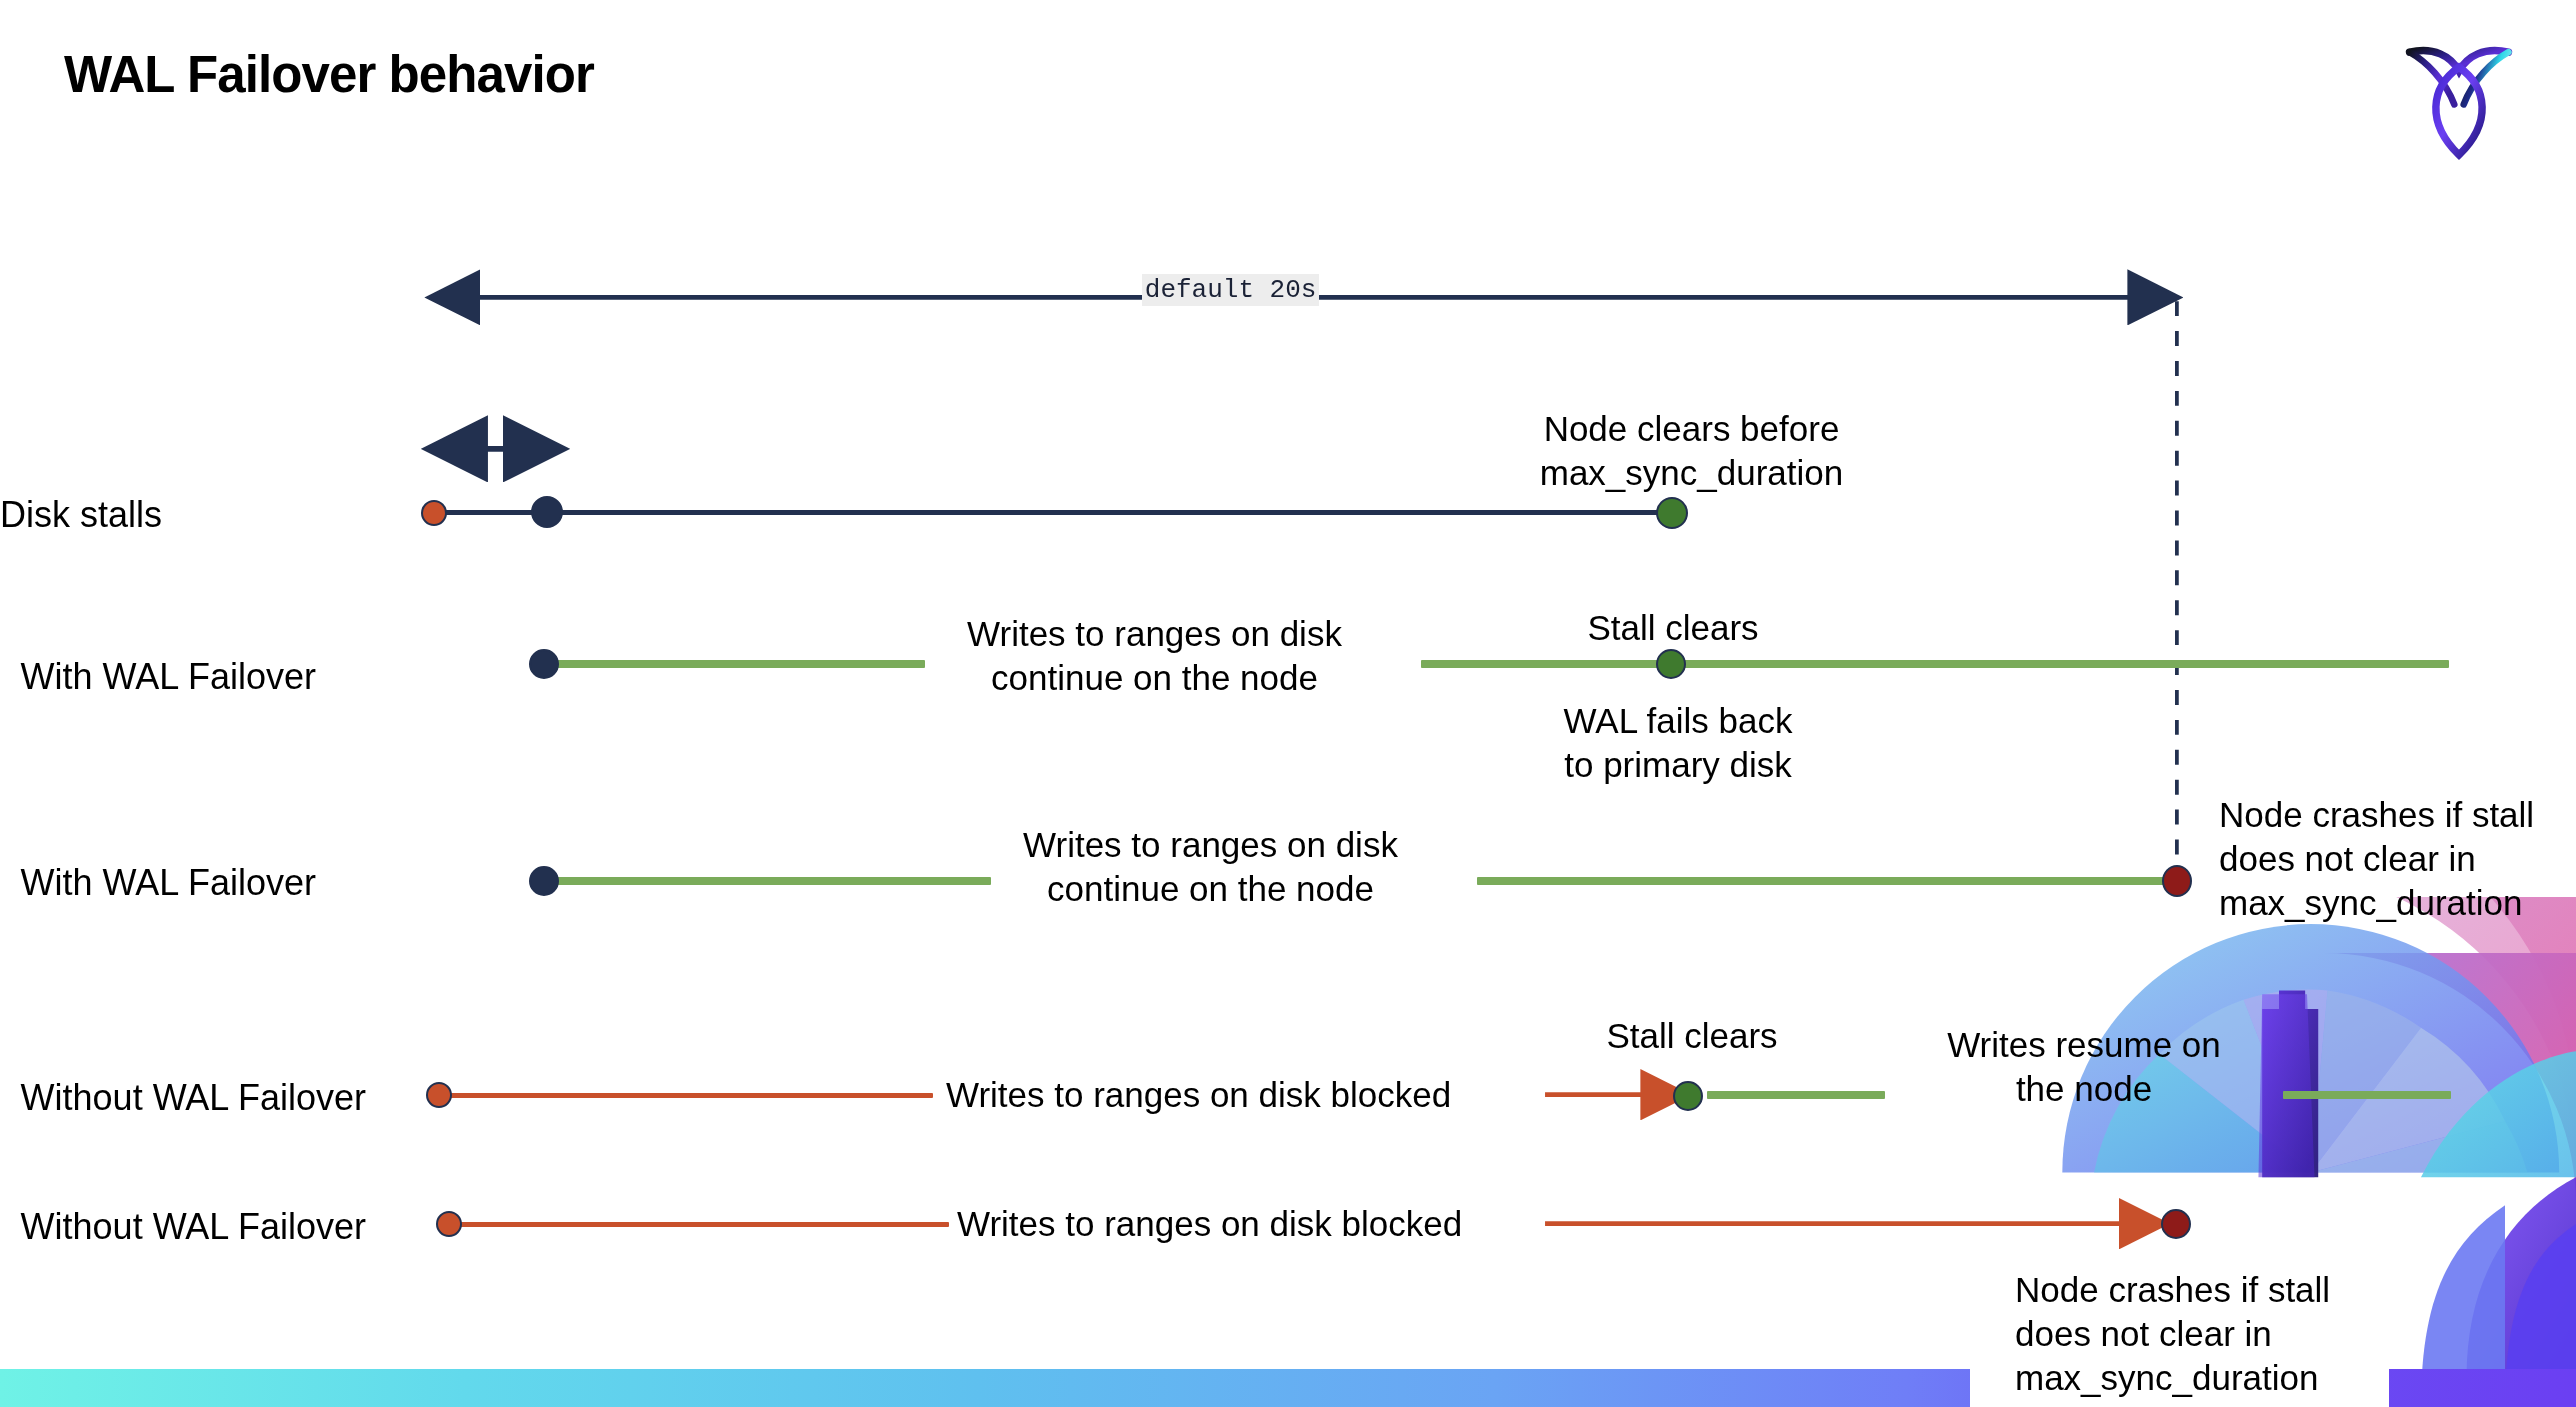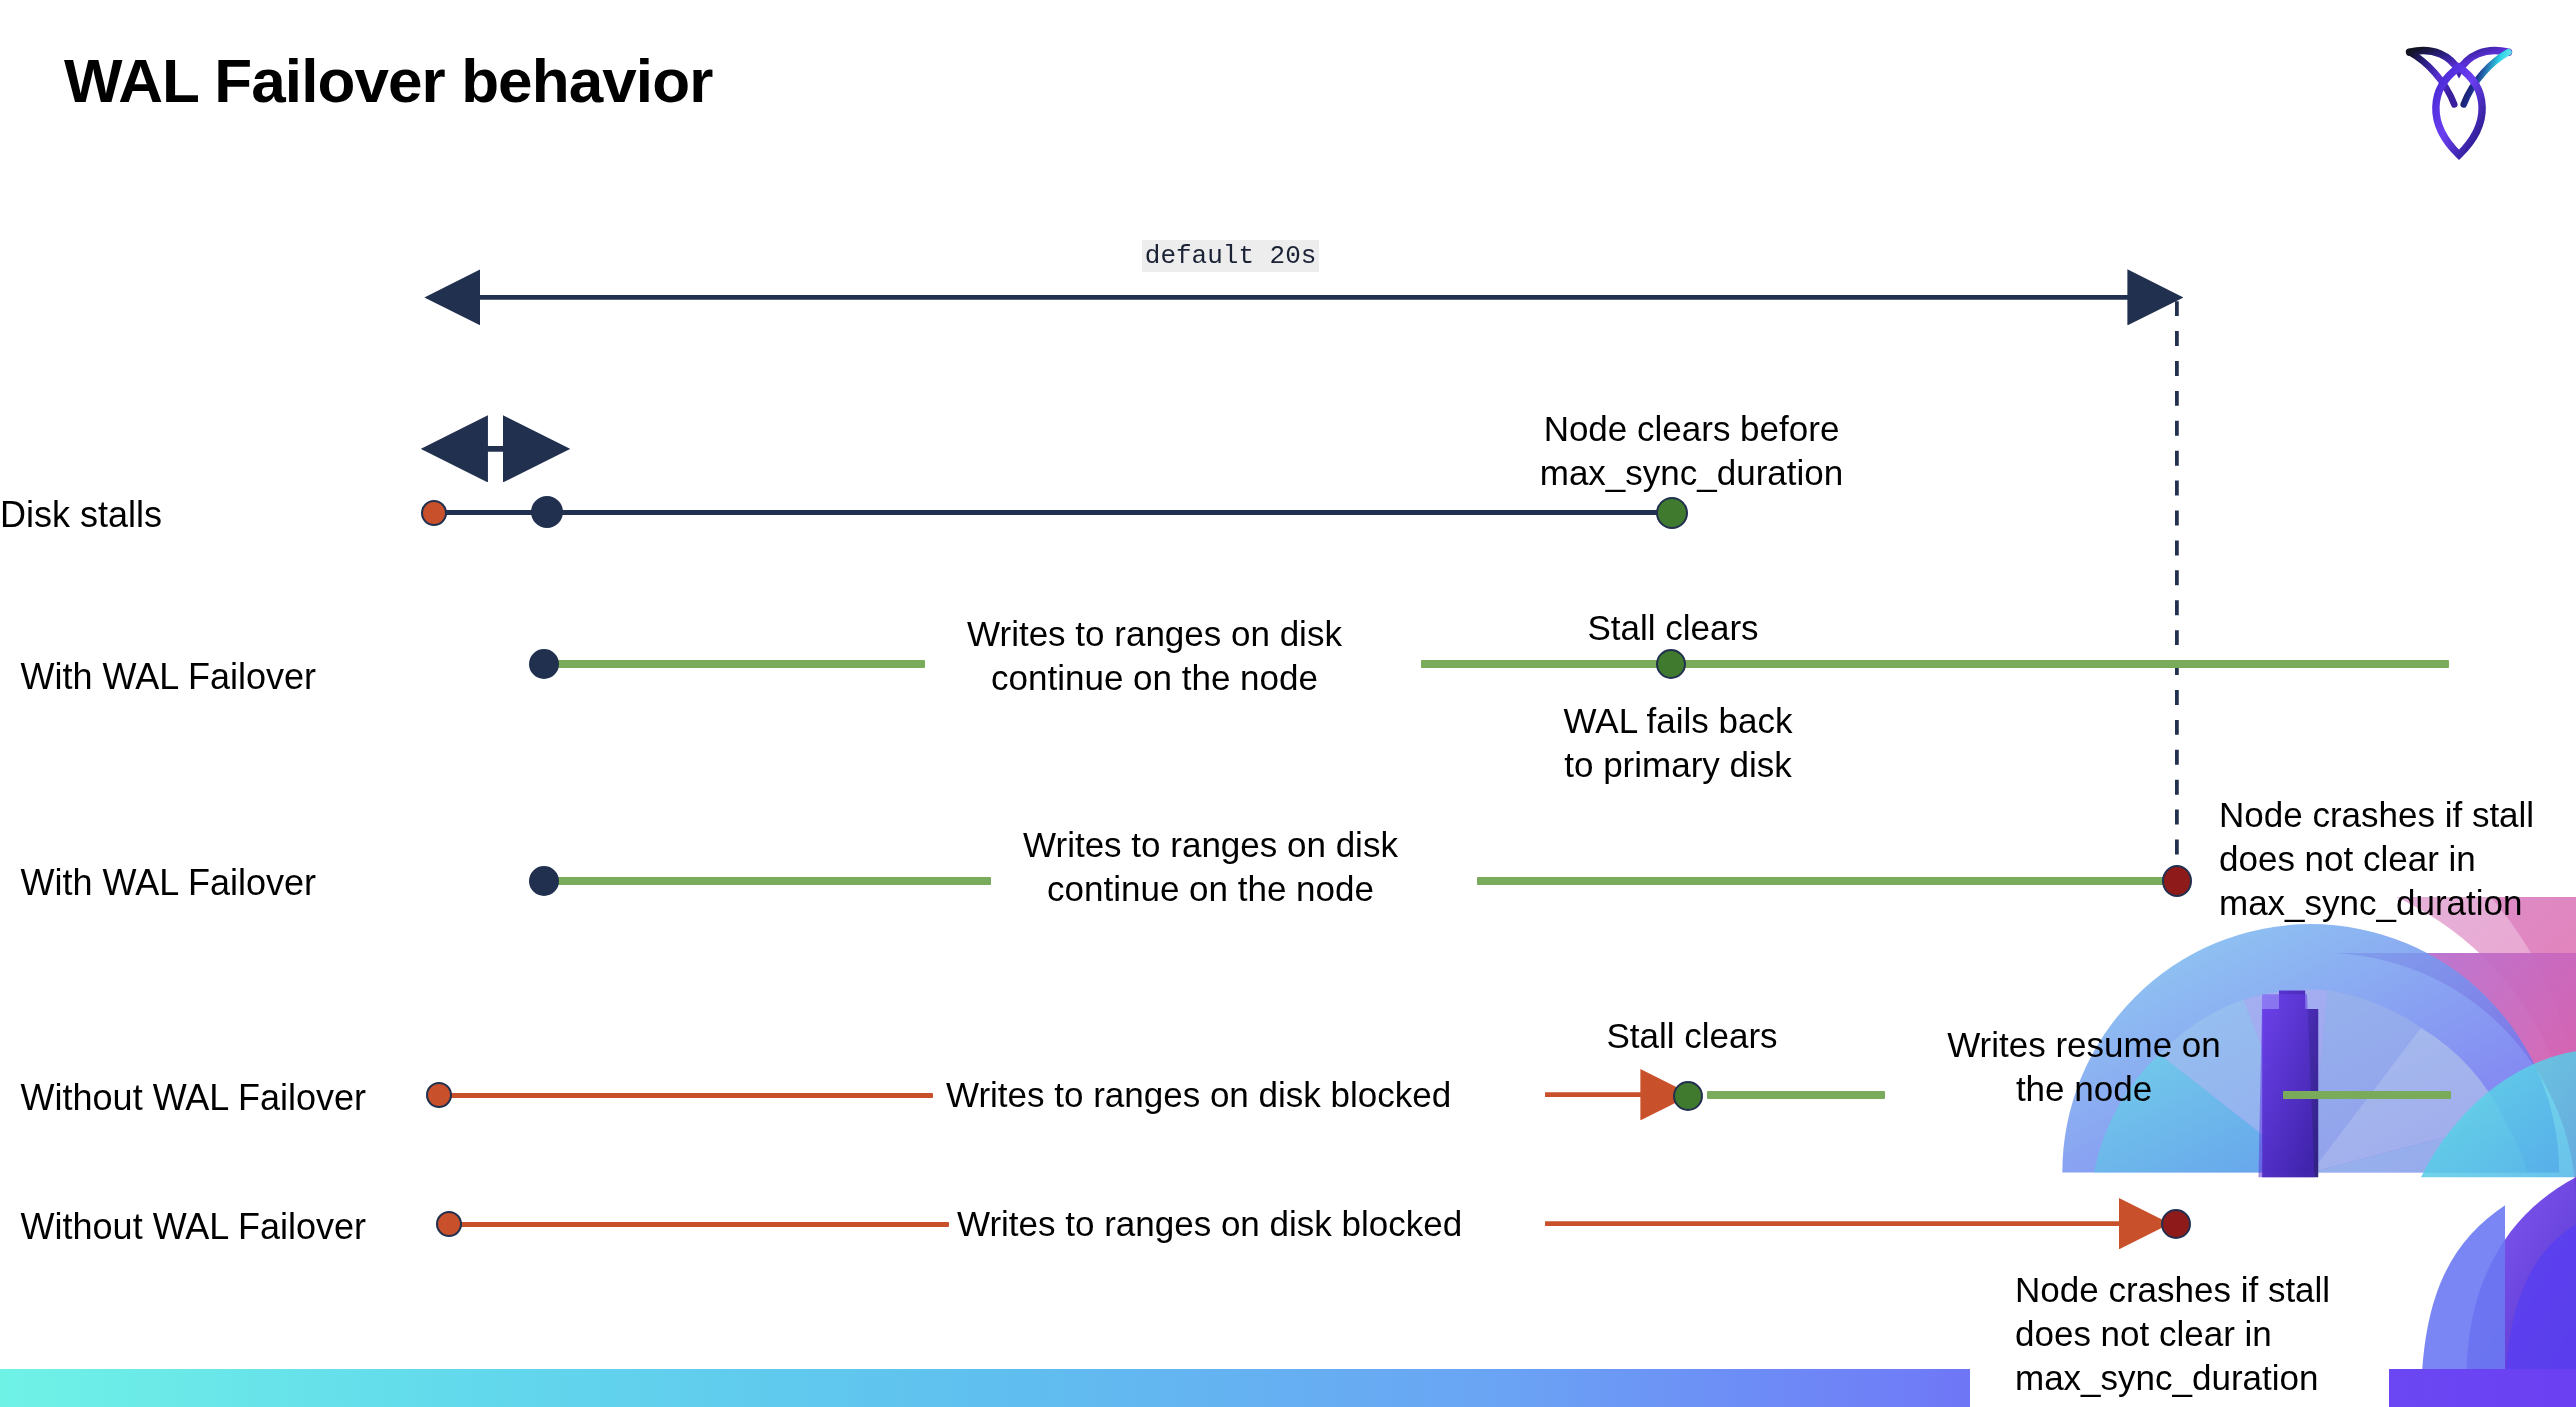--- a/index.html
+++ b/index.html
@@ -12,21 +12,21 @@
     overflow: hidden;
     font-family: "Liberation Sans", sans-serif;
     color: #000;
   }
   .stage { position: absolute; inset: 0; }
 
   
   #slide-title {
     position: absolute;
     left: 64px; top: 45px;
-    font-size: 62px;
+    font-size: 51px;
     font-weight: 700;
     letter-spacing: -0.9px;
     color: #000;
     white-space: nowrap;
   }
 
   
   #brand-logo {
     position: absolute;
     left: 2389px; top: 26px;
@@ -254,21 +254,21 @@
 
     <line x1="462" y1="480" x2="598" y2="480" stroke="#22304f" stroke-width="6" marker-start="url(#arrNavyL)" marker-end="url(#arrNavyR)"></line>
 
     <line x1="2329" y1="322" x2="2329" y2="930" stroke="#22304f" stroke-width="4" stroke-dasharray="16 16"></line>
 
     <line x1="1653" y1="1171" x2="1800" y2="1171" stroke="#c8502b" stroke-width="5" marker-end="url(#arrRedR)"></line>
 
     <line x1="1653" y1="1309" x2="2312" y2="1309" stroke="#c8502b" stroke-width="5" marker-end="url(#arrRedR)"></line>
   </svg>
 
-  <div class="mono-note" style="left:1142px; top:236px; text-align:center; transform:translateX(0px);">
+  <div class="mono-note" style="left:1142px; top:270px; text-align:center; transform:translateX(0px);">
     <div><span>default 20s</span></div>
   </div>
 
   <div class="mono-note" style="left:37px; top:348px;">
   </div>
 
   <div class="row-label" style="left:0px; top:494px; width:385px;">Disk stalls</div>
 
   <div class="seg navy" style="left:432px; top:510px; width:1243px;"></div>
   <div class="dot orange" style="left:421px; top:500px; width:26px; height:26px;"></div>

